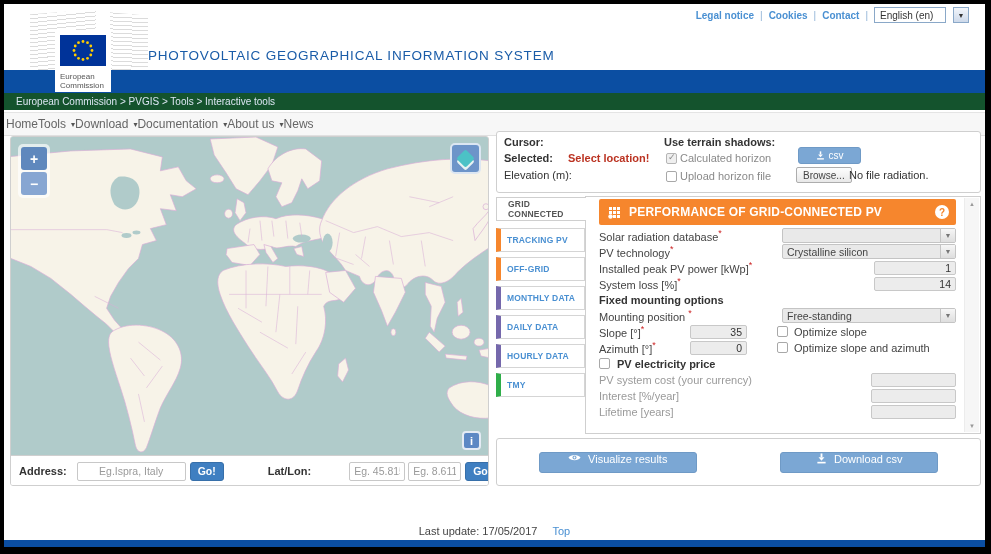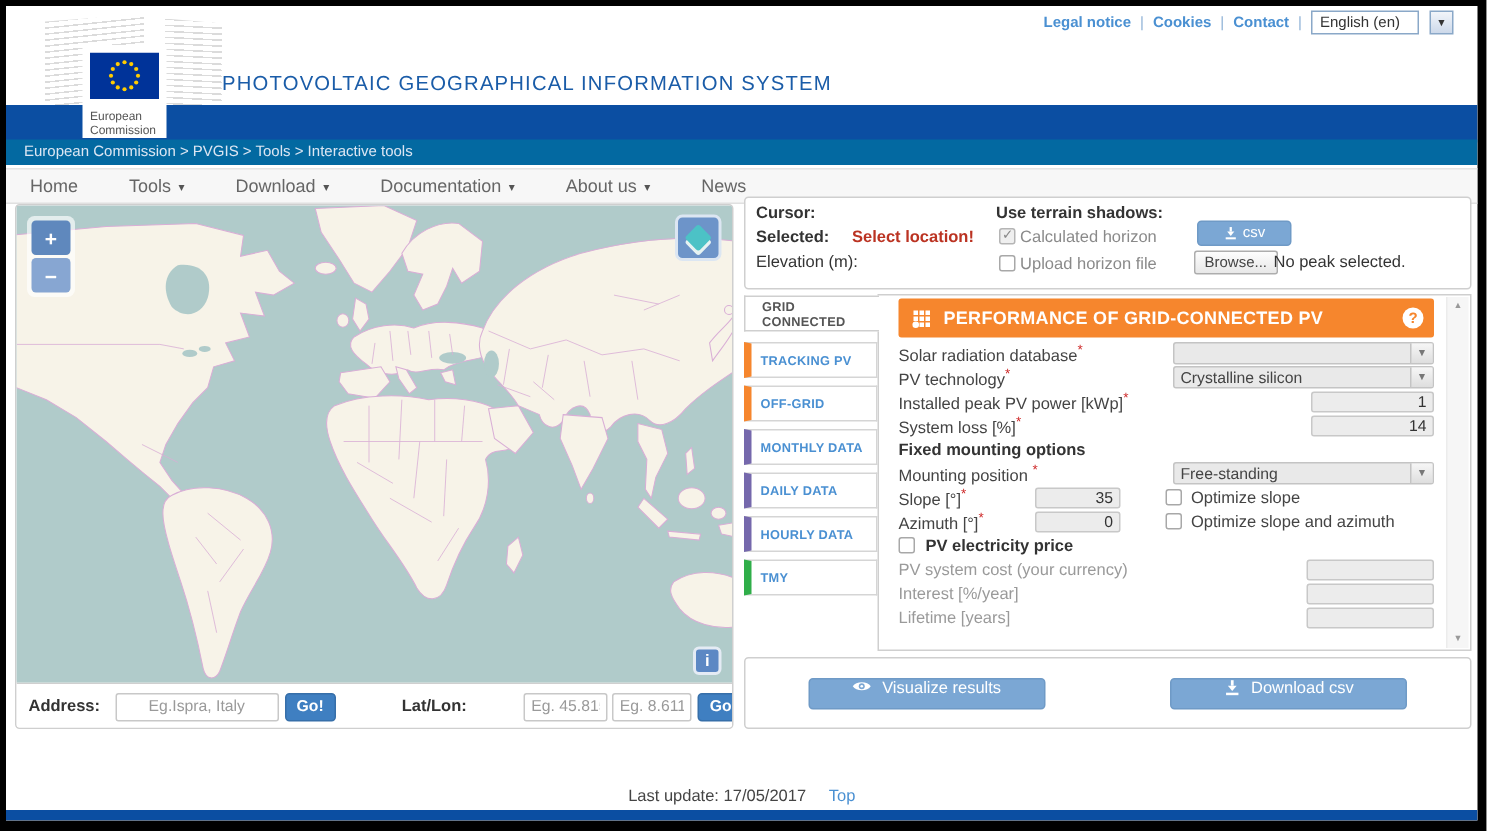--- a/index.html
+++ b/index.html
@@ -15,24 +15,24 @@
   .lang-btn { display:inline-flex; align-items:center; justify-content:center; width:16px; height:16px; background:linear-gradient(#f2f5fa,#cdd9ea); border:1px solid #8aa8c8; margin-left:1px; font-size:7px; color:#333; cursor:pointer; }
 
   
   .bricks { position:absolute; background:repeating-linear-gradient(178deg,#d7d7d7 0 1px,transparent 1px 4px); opacity:.9; }
   .bricks.b1 { left:26px; top:8px; width:66px; height:60px; transform:skewY(-4deg); }
   .bricks.b2 { left:106px; top:10px; width:38px; height:60px; transform:skewY(5deg); }
   .logo-plaque { position:absolute; left:51px; top:26px; width:56px; height:62px; background:#fff; z-index:5; padding:5px 5px 0 5px; }
   .logo-text { font-size:8px; line-height:9px; color:#555; margin-top:2px; }
   .page-title { position:absolute; left:144px; top:44px; font-size:13.5px; letter-spacing:.8px; color:#1a5ca8; }
   .blue-band { position:absolute; left:0; top:66px; width:100%; height:25px; background:#0b4ea2; }
-  .breadcrumb { position:absolute; left:0; top:89px; width:100%; height:17px; background:#0369a1; color:#dce6f3; font-size:10px; line-height:17px; padding-left:12px; }
-
-  
-  .nav { position:absolute; left:0; top:108px; width:100%; height:24px; background:#f7f7f7; border-top:1px solid #e4e4e4; border-bottom:1px solid #e0e0e0; display:flex; align-items:center; padding-left:16px; gap:34px; font-size:12px; color:#666; }
+  .breadcrumb { position:absolute; left:0; top:89px; width:100%; height:17px; background:#14532d; color:#dce6f3; font-size:10px; line-height:17px; padding-left:12px; }
+
+  
+  .nav { position:absolute; left:0; top:108px; width:100%; height:24px; background:#f7f7f7; border-top:1px solid #e4e4e4; border-bottom:1px solid #e0e0e0; display:flex; align-items:center; padding-left:2px; font-size:12px; color:#666; }
   .nav-item { display:flex; align-items:center; gap:5px; cursor:pointer; }
   .caret { font-size:8px; color:#555; }
 
   
   .left-panel { position:absolute; left:6px; top:132px; width:479px; height:350px; border:1px solid #cfcfcf; border-radius:3px; overflow:hidden; background:#fff; }
   .map { position:relative; width:100%; height:318px; background:#b0cbca; }
   .map svg.world { position:absolute; inset:0; }
   .zoom-ctl { position:absolute; left:7px; top:7px; width:32px; background:rgba(255,255,255,.65); border-radius:5px; padding:3px; z-index:3; }
   .zbtn { width:26px; height:23px; display:flex; align-items:center; justify-content:center; color:#fff; font-size:14px; font-weight:bold; border-radius:3px; cursor:pointer; }
   .zbtn.zin { background:#5f88bd; margin-bottom:2px; }
@@ -293,21 +293,21 @@
     <span class="sp-item gray" style="left:169px; top:38px;"><span class="cb"></span> <span>Upload horizon file</span></span>
     <span class="csv-btn">
       <svg width="9" height="9" viewBox="0 0 12 12">
             <rect x="5" y="0.5" width="2" height="4" fill="#fff"></rect>
             <path d="M2.8,4.5 L9.2,4.5 L6,8.4 Z" fill="#fff"></path>
             <rect x="1.5" y="9.6" width="9" height="1.8" fill="#fff"></rect>
           </svg>
       <span>csv</span>
     </span>
     <button class="browse-btn">Browse...</button>
-    <span class="sp-item" style="left:352px; top:37px;">No peak selected.</span>
+    <span class="sp-item" style="left:352px; top:37px;">No file radiation.</span>
   </div>
 
   <div class="tabs-col">
     <div class="tab active">GRID CONNECTED</div>
     <div class="tab" style="border-left-color: rgb(246, 134, 45);">TRACKING PV</div>
     <div class="tab" style="border-left-color: rgb(246, 134, 45);">OFF-GRID</div>
     <div class="tab" style="border-left-color: rgb(117, 104, 172);">MONTHLY DATA</div>
     <div class="tab" style="border-left-color: rgb(117, 104, 172);">DAILY DATA</div>
     <div class="tab" style="border-left-color: rgb(117, 104, 172);">HOURLY DATA</div>
     <div class="tab" style="border-left-color: rgb(47, 174, 73);">TMY</div>

